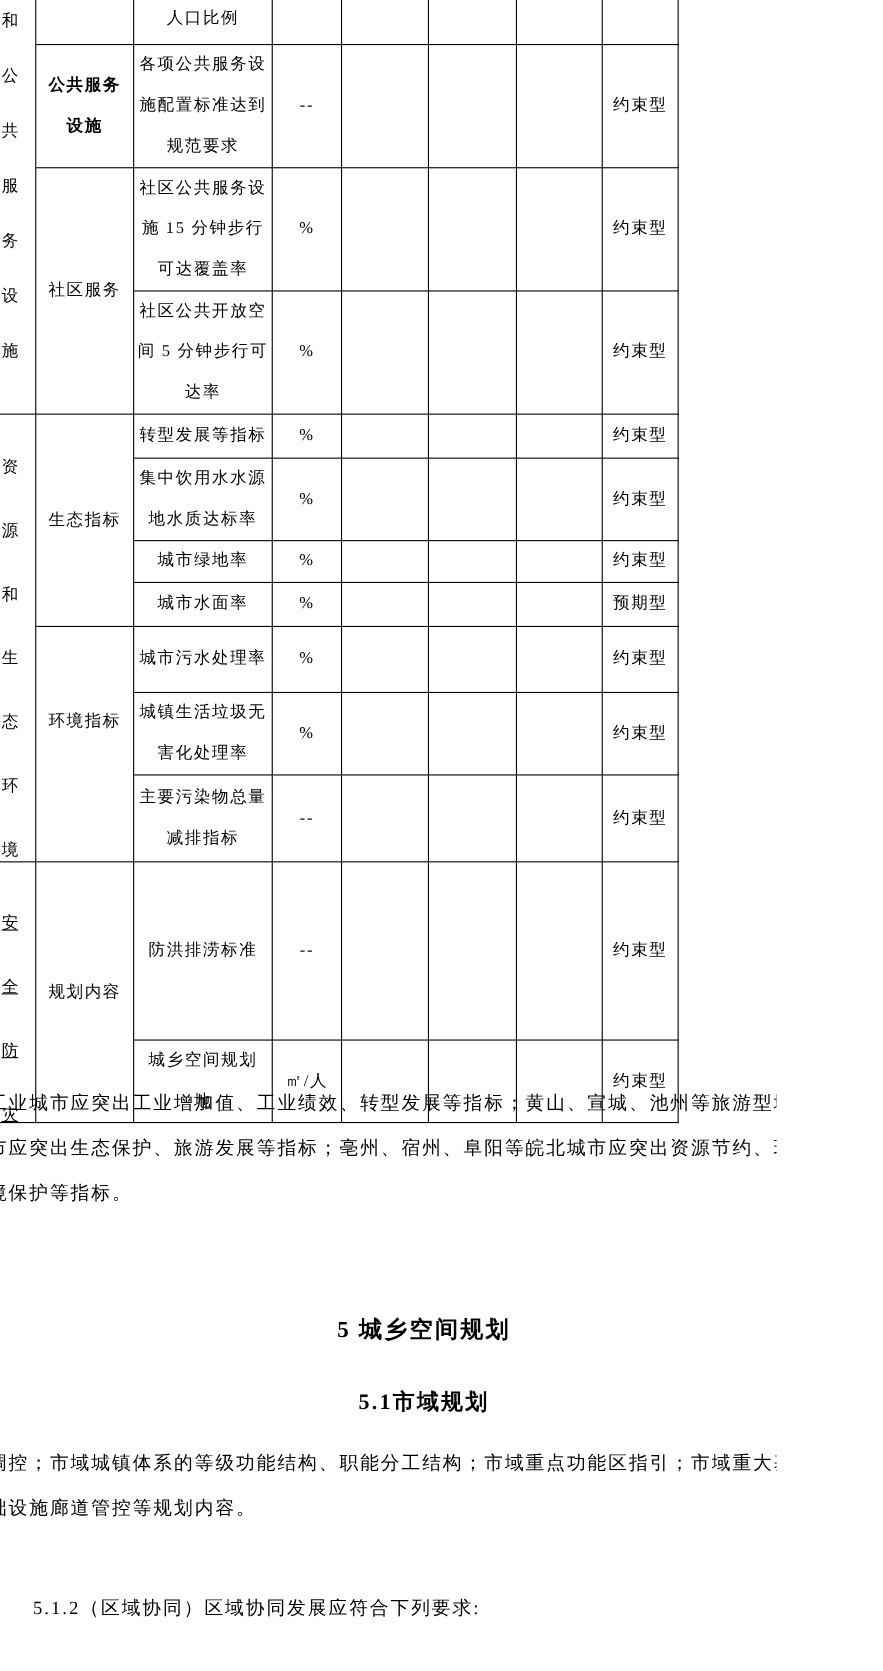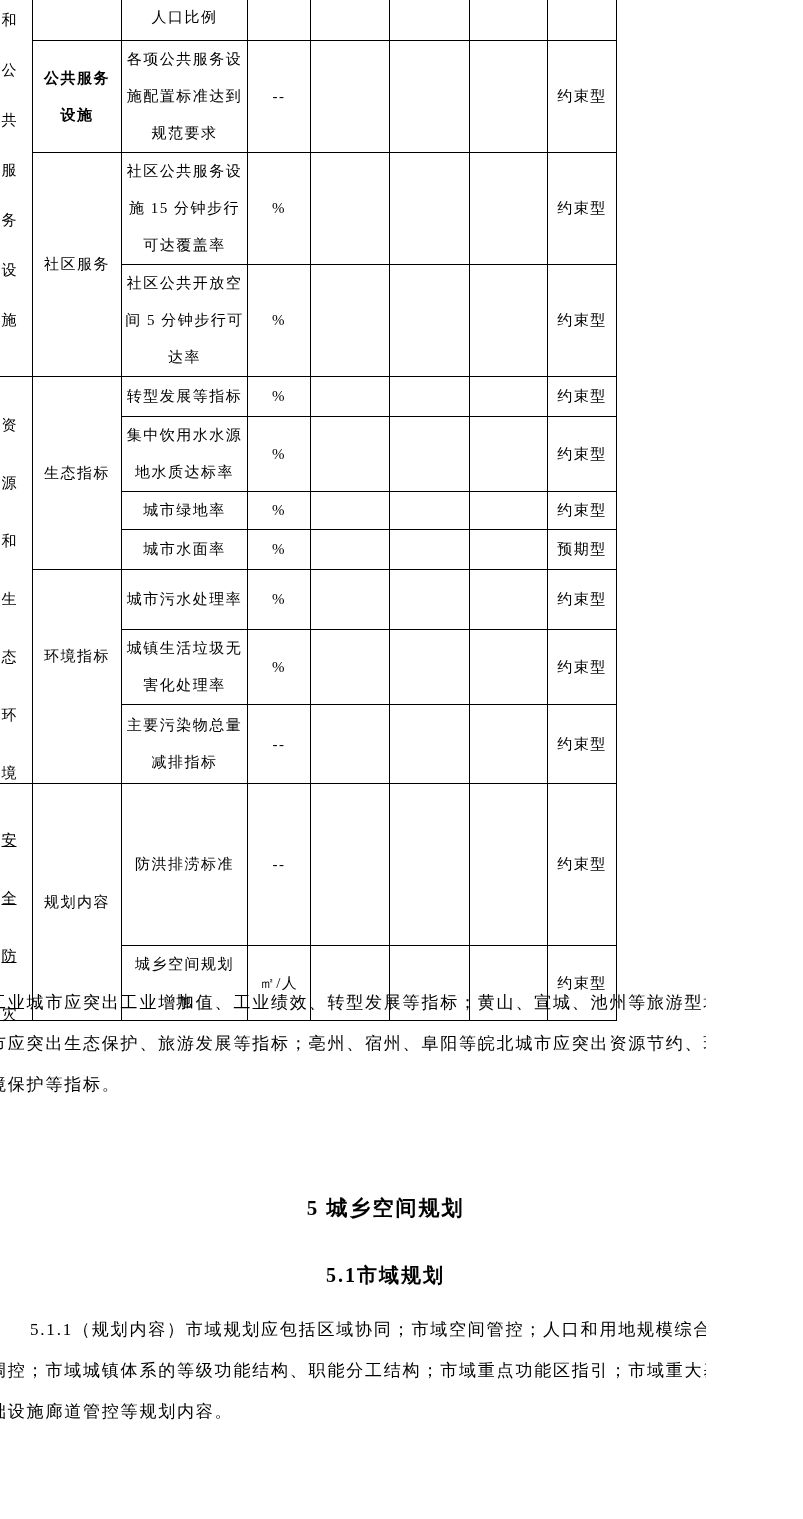--- a/index.html
+++ b/index.html
@@ -207,19 +207,21 @@
   <div class="tblock note-block">
     <div class="line-cut">工业城市应突出工业增加值、工业绩效、转型发展等指标；黄山、宣城、池州等旅游型城</div>
     <div class="line-cut">市应突出生态保护、旅游发展等指标；亳州、宿州、阜阳等皖北城市应突出资源节约、环</div>
     <div class="line-cut">境保护等指标。</div>
   </div>
 
   <div class="heading h1">5  城乡空间规划</div>
   <div class="heading h2">5.1市域规划</div>
 
   <div class="tblock p511-block">
-    <div class="line-indent">5.1.1（规划内容）市域规划应包括区域协同；市域空间管控；人口和用地规模综合</div>
     <div class="line-cut">调控；市域城镇体系的等级功能结构、职能分工结构；市域重点功能区指引；市域重大基</div>
     <div class="line-cut">础设施廊道管控等规划内容。</div>
   </div>
 
+  <div class="tblock p512-block">
+    <div class="line-indent">5.1.2（区域协同）区域协同发展应符合下列要求:</div>
+  </div>
 
 </div>
 
 </body></html>

